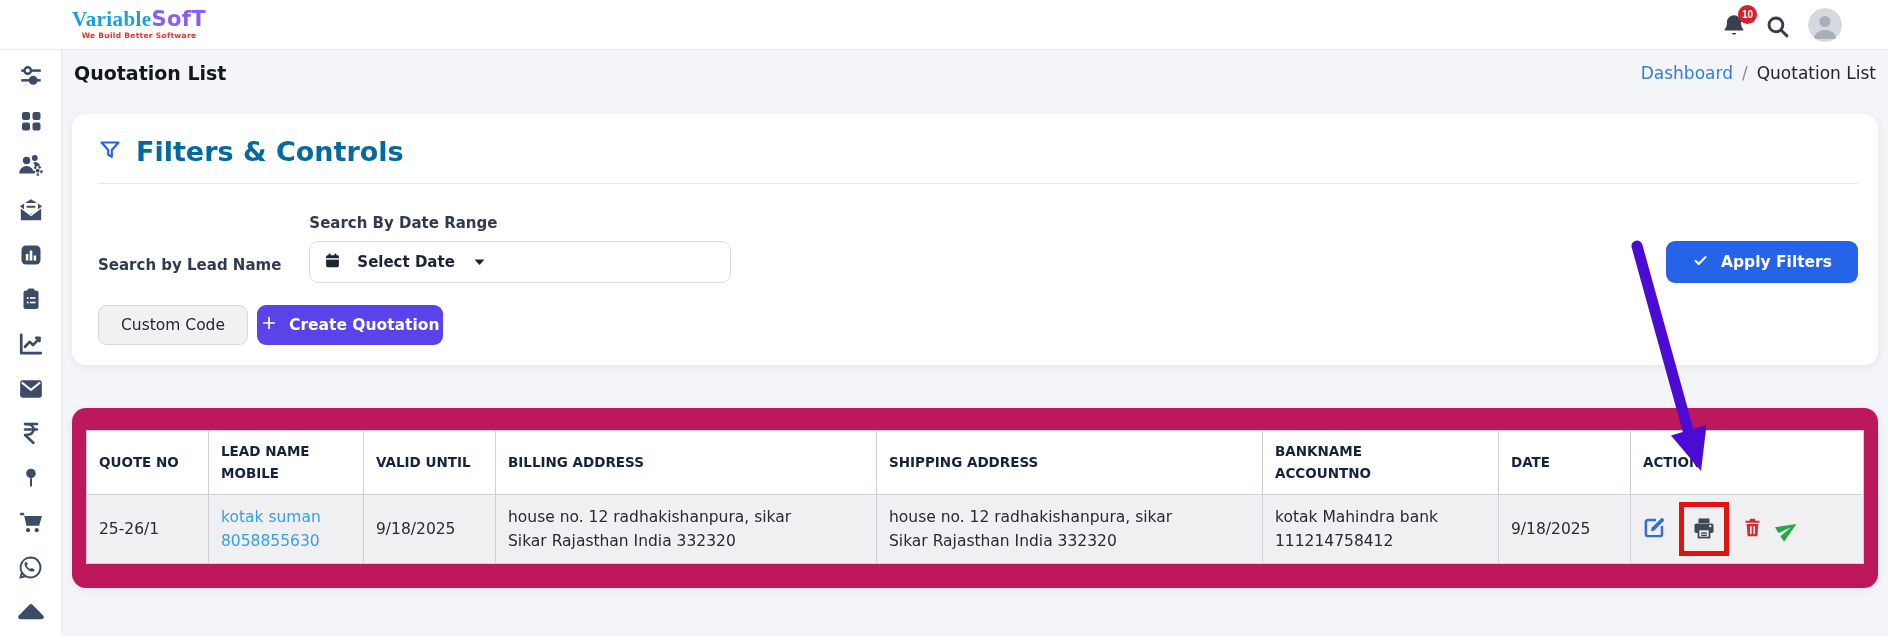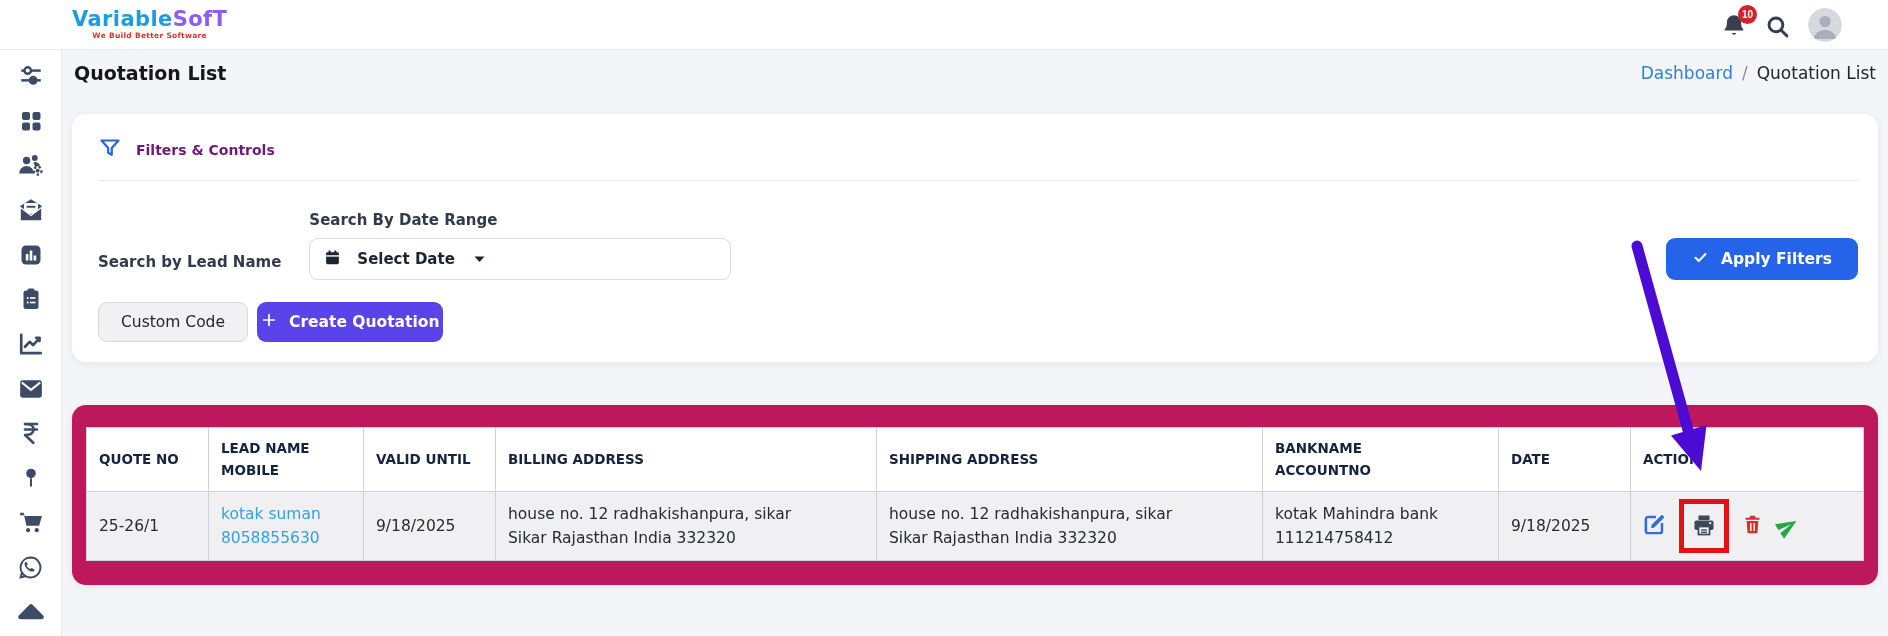--- a/index.html
+++ b/index.html
@@ -2,21 +2,21 @@
 <html><head>
 <meta charset="utf-8">
 <style>
   * { box-sizing: border-box; }
   body { margin:0; width:1888px; height:636px; font-family:"DejaVu Sans","Liberation Sans",sans-serif; background:#f4f5f8; overflow:hidden; position:relative; }
 
   
   .topbar { height:50px; background:#fff; border-bottom:1px solid #e9eaee; display:flex; align-items:center; position:relative; z-index:2; }
   .logo { margin-left:72px; display:flex; flex-direction:column; line-height:1; }
   .logo-main { font-size:21px; font-weight:bold; letter-spacing:.4px; }
-  .logo-blue { color:#1e9ce0; } .logo-dark { color:#8b5cf6; }
+  .logo-blue { color:#1e9ce0;font-family:Liberation Serif, serif; } .logo-dark { color:#8b5cf6; }
   .logo-tag { color:#e22f2f; font-size:7.5px; font-weight:bold; text-align:center; margin-top:2px; letter-spacing:.3px; }
   .topbar-right { margin-left:auto; display:flex; align-items:flex-end; gap:18px; margin-right:46px; }
   .icon-plain { background:none; border:none; padding:0; cursor:pointer; display:flex; }
   .bell-wrap { position:relative; }
   .badge { position:absolute; top:-8px; right:-10px; background:#d6202c; color:#fff; font-size:10px; font-weight:bold; border-radius:50%; width:19px; height:19px; display:flex; align-items:center; justify-content:center; }
   .avatar { width:34px; height:34px; border-radius:50%; overflow:hidden; cursor:pointer; }
 
   
   .app-body { display:flex; height:586px; }
   .sidebar { width:62px; background:#fff; border-right:1px solid #e9eaee; display:flex; flex-direction:column; align-items:center; padding-top:6px; flex-shrink:0; }
@@ -27,21 +27,21 @@
   .page-head { display:flex; justify-content:space-between; align-items:center; padding:0 2px; margin-bottom:30px; }
   .page-title { font-size:19px; font-weight:bold; color:#15171e; }
   .breadcrumb { font-size:17px; }
   .bc-link { color:#2f80d9; text-decoration:none; cursor:pointer; }
   .bc-sep { color:#8a8f99; margin:0 9px; }
   .bc-current { color:#23262e; }
 
   
   .filters-card { background:#fff; border-radius:14px; box-shadow:0 2px 8px rgba(20,25,40,.07); padding:22px 20px 20px 26px; }
   .filters-title-row { display:flex; align-items:center; gap:14px; padding-bottom:16px; border-bottom:1px solid #e7e8ec; }
-  .filters-title { font-size:14px; font-weight:bold; color:#701a75; }
+  .filters-title { font-size:27px; font-weight:bold; color:#0369a1; }
   .filters-row { display:flex; align-items:flex-end; margin-top:30px; }
   .field-group { display:flex; flex-direction:column; }
   .field-label { font-size:15px; font-weight:600; color:#323a4d; margin-bottom:9px; }
   .text-input { width:430px; height:42px; border:1px solid #d9dce6; border-radius:9px; padding:0 16px; font-size:15px; color:#23262e; background:#fff; font-family:inherit; }
   .text-input::placeholder { color:#9aa1ad; }
   .date-group { margin-left:28px; }
   .date-btn { width:422px; height:42px; border:1px solid #d9dce6; border-radius:9px; background:#fff; display:flex; align-items:center; padding:0 14px; gap:16px; font-size:15px; font-weight:600; color:#1c2333; cursor:pointer; font-family:inherit; }
   .apply-btn { margin-left:auto; height:42px; padding:0 26px; background:#2563e8; color:#fff; border:none; border-radius:9px; font-size:15.5px; font-weight:bold; display:flex; align-items:center; gap:12px; cursor:pointer; font-family:inherit; }
   .buttons-row { display:flex; gap:9px; margin-top:22px; }
   .custom-btn { height:40px; padding:0 22px; background:#f1f1f4; border:1px solid #d8d8de; border-radius:9px; font-size:15.5px; color:#23262e; cursor:pointer; font-family:inherit; }

